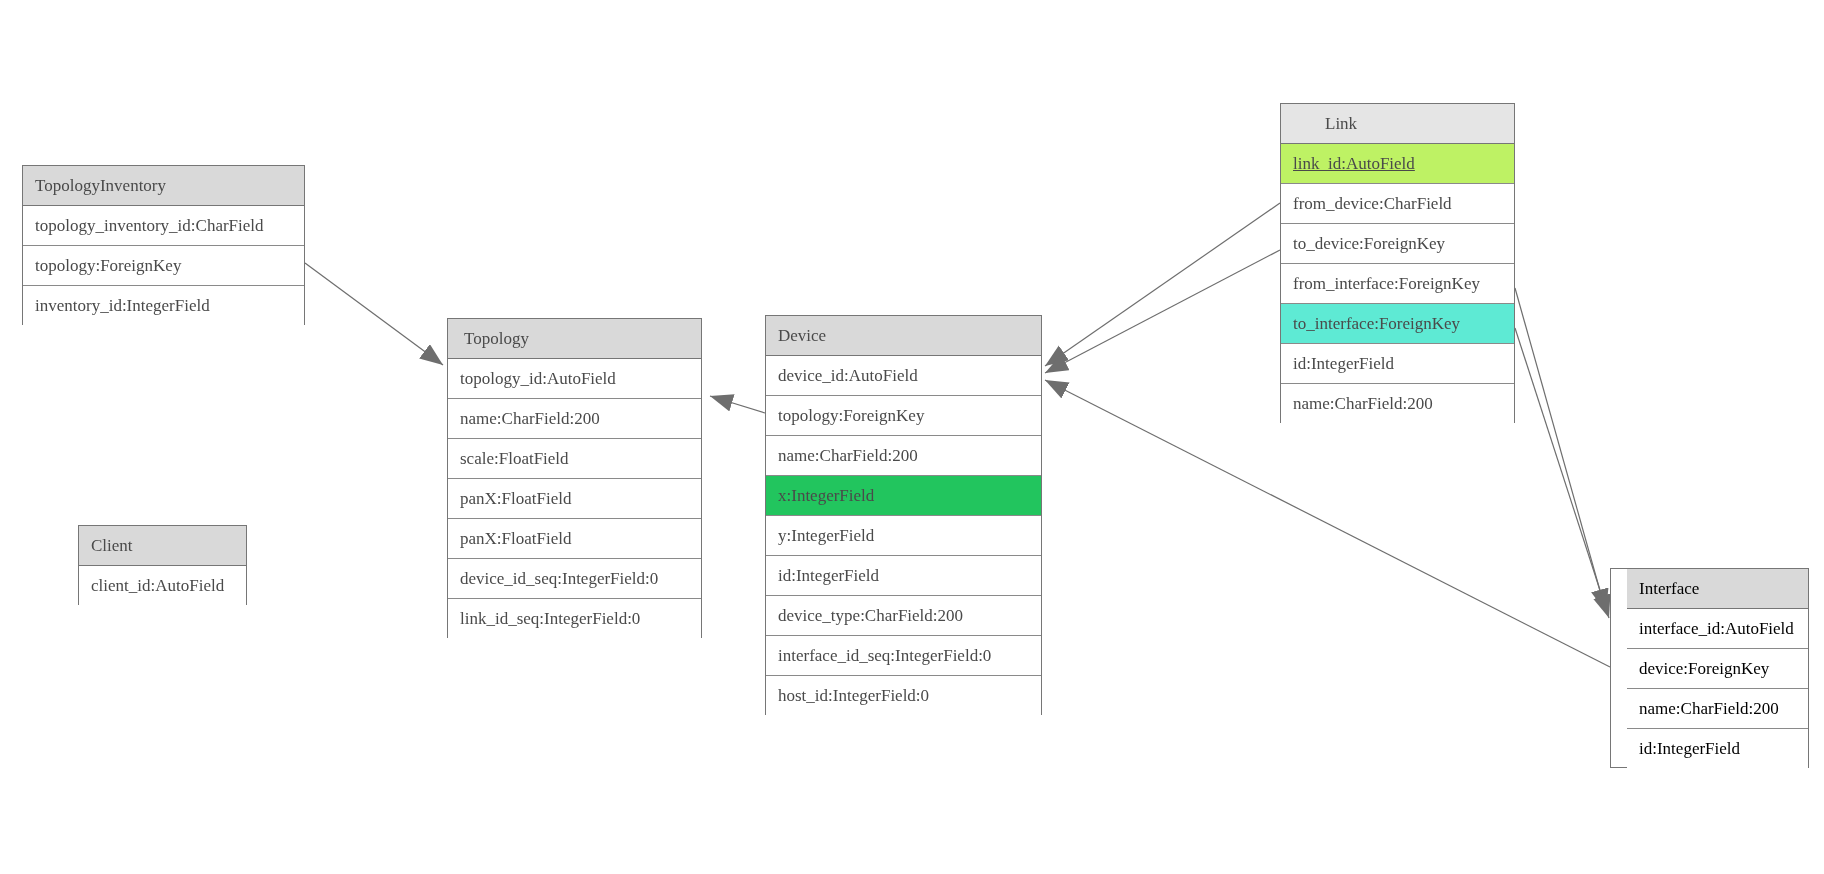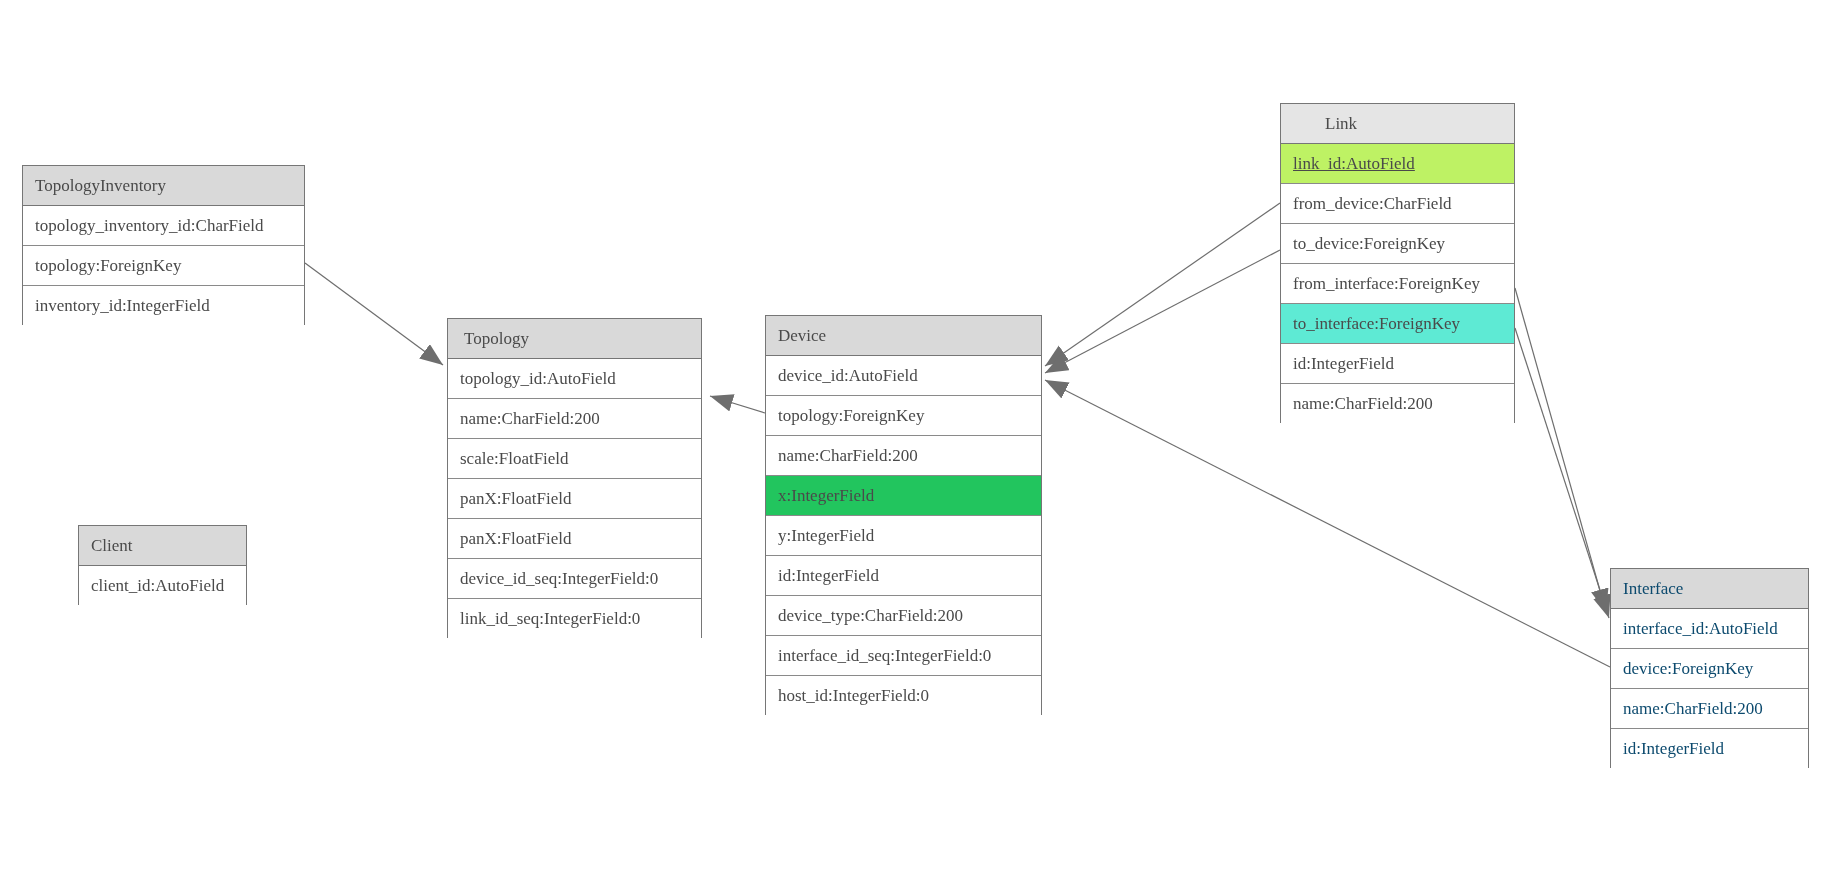--- a/index.html
+++ b/index.html
@@ -116,21 +116,21 @@
       <div class="entity" style="left: 1280px; top: 103px; width: 235px; height: 320px; border-color: rgb(118, 118, 118); color: rgb(74, 74, 74);">
         <div class="entity-header" style="background: #e5e5e5; border-bottom-color: rgb(118, 118, 118); padding-left: 44px;">Link</div>
         <div class="entity-row" style="background: #bef264; text-decoration: underline;">link_id:AutoField</div>
         <div class="entity-row" style="background: rgb(255, 255, 255);">from_device:CharField</div>
         <div class="entity-row" style="background: rgb(255, 255, 255);">to_device:ForeignKey</div>
         <div class="entity-row" style="background: rgb(255, 255, 255);">from_interface:ForeignKey</div>
         <div class="entity-row" style="background: #5eead4;">to_interface:ForeignKey</div>
         <div class="entity-row" style="background: rgb(255, 255, 255);">id:IntegerField</div>
         <div class="entity-row" style="background: rgb(255, 255, 255);">name:CharField:200</div>
       </div>
-      <div class="entity" style="left: 1610px; top: 568px; width: 199px; height: 200px; border-color: rgb(118, 118, 118); color: #0c4a6e;">
+      <div class="entity" style="left: 1610px; top: 568px; width: 199px; height: 200px; border-color: rgb(118, 118, 118); color: #000000; padding-left: 16px;">
         <div class="entity-header" style="background: rgb(217, 217, 217); border-bottom-color: rgb(118, 118, 118);">Interface</div>
         <div class="entity-row" style="background: rgb(255, 255, 255);">interface_id:AutoField</div>
         <div class="entity-row" style="background: rgb(255, 255, 255);">device:ForeignKey</div>
         <div class="entity-row" style="background: rgb(255, 255, 255);">name:CharField:200</div>
         <div class="entity-row" style="background: rgb(255, 255, 255);">id:IntegerField</div>
       </div>
     </div>
 </div>
 
 </body></html>

